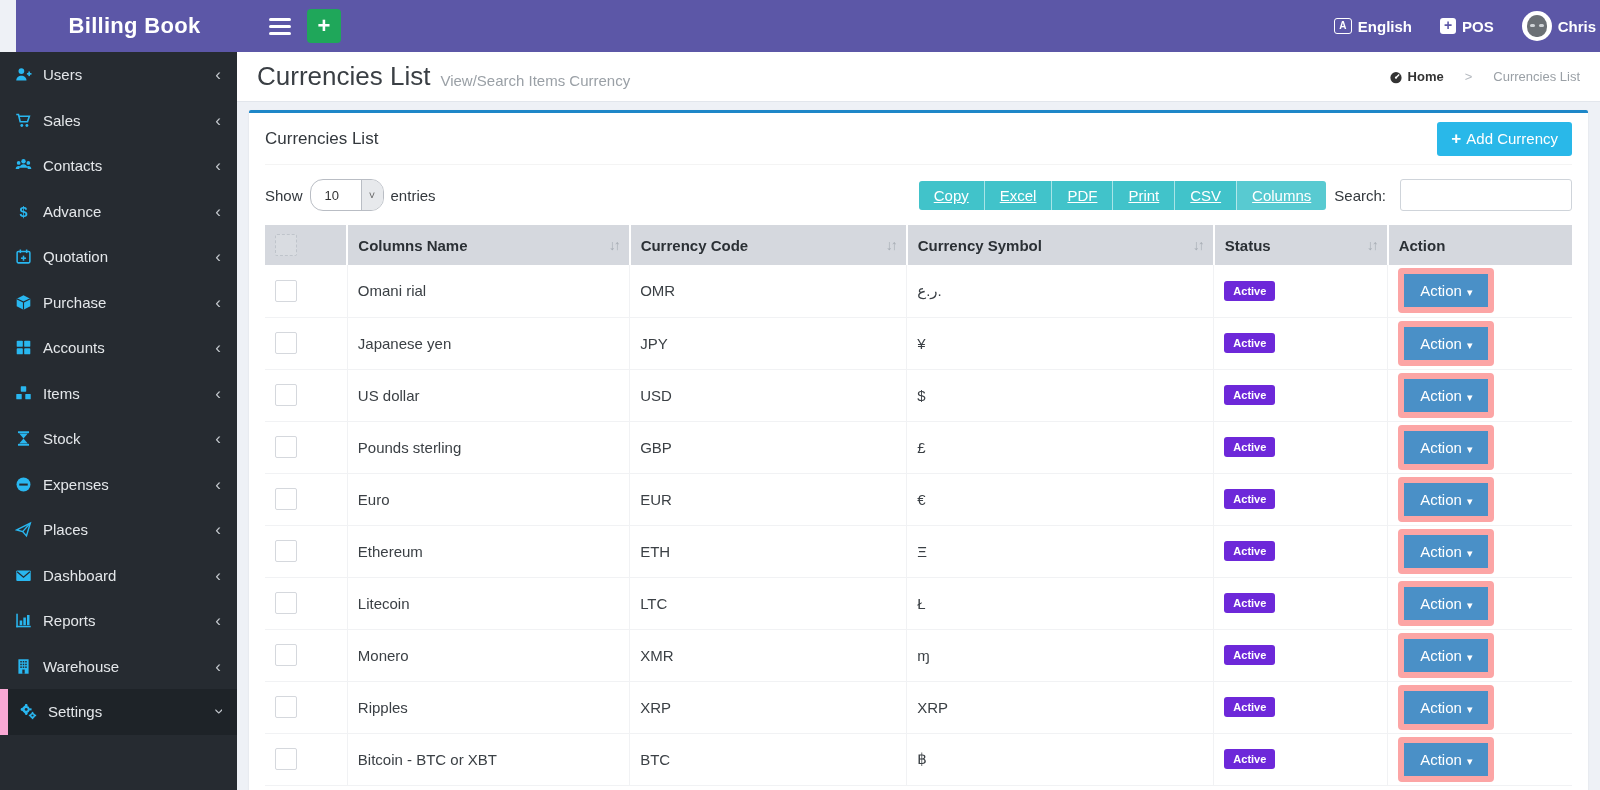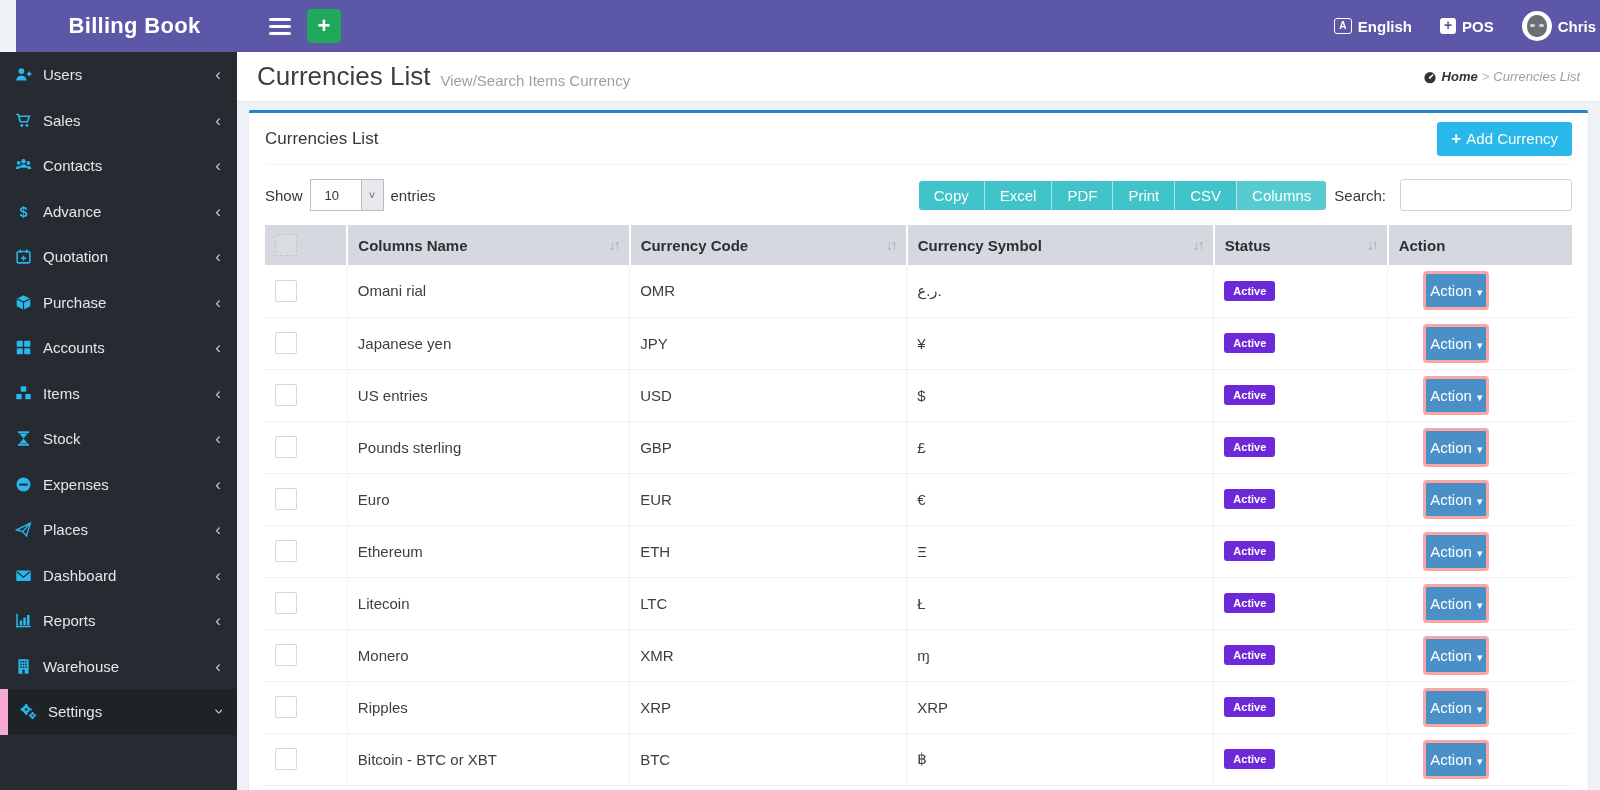--- a/index.html
+++ b/index.html
@@ -35,71 +35,71 @@
   .side-item .ic svg { width:17px; height:17px; }
   .side-item .chev { margin-left:auto; color:#c3c8cd; font-size:17px; line-height:1; }
   .side-item .chev.down { display:inline-block; transform:rotate(-90deg); }
   .side-item.active { background:#1e2328; border-left:8px solid #f9a8d4; padding-left:12px; }
 
   
   .page-header { position:absolute; top:52px; left:237px; width:1363px; height:50px;
     background:#fff; border-bottom:1px solid #e2e6ec; display:flex; align-items:center; padding:0 20px; }
   .pg-title { font-size:26px; color:#3a3f44; }
   .pg-sub { font-size:15px; color:#9aa0a6; margin-left:10px; padding-top:8px; }
-  .breadcrumb { margin-left:auto; display:flex; align-items:center; gap:4px; font-size:13px;font-style:italic; }
+  .breadcrumb { margin-left:auto; display:flex; align-items:center; gap:21px; font-size:13px; }
   .breadcrumb .home { color:#333; font-weight:bold; display:flex; align-items:center; gap:5px; cursor:pointer; }
   .breadcrumb .home svg { width:14px; height:14px; color:#333; }
   .breadcrumb .sep { color:#b4b9bf; }
   .breadcrumb .cur { color:#9aa0a6; }
 
   
   .content { position:absolute; top:102px; left:237px; width:1363px; height:688px;
     background:#eef1f6; padding:8px 12px; }
   .card { background:#fff; border-top:3px solid #1e87c8; border-radius:2px;
     box-shadow:0 1px 2px rgba(0,0,0,.10); padding:0 16px 16px; }
   .card-head { display:flex; align-items:center; justify-content:space-between;
     height:52px; border-bottom:1px solid #f4f4f4; }
   .card-title { font-size:17px; color:#33383d; }
   .add-btn { background:#29b8e9; color:#fff; border:none; border-radius:3px; height:34px;
     padding:0 14px; font-size:15px; cursor:pointer; display:flex; align-items:center; gap:5px; }
   .add-btn b { font-size:17px; }
 
   
   .toolbar { display:flex; align-items:center; margin-top:14px; font-size:15px; color:#33383d; }
   .show-group { display:flex; align-items:center; gap:7px; }
-  .pagesize { display:flex; width:74px; height:32px; border:1px solid #b9bdc4; border-radius:0;
+  .pagesize { display:flex; width:74px; height:32px; border:1px solid #b9bdc4; border-radius:13px;
     background:#fff; cursor:pointer; overflow:hidden;justify-content:flex-end; }
   .pagesize .val { flex:1; font-size:13px; display:flex; align-items:center; padding-left:14px; color:#333; }
   .pagesize .arrow { width:22px; background:#e7e9ec; border-left:1px solid #b9bdc4;
     display:flex; align-items:center; justify-content:center; color:#666; font-size:11px; }
   .export-group { margin-left:auto; display:flex; }
   .exp-btn { background:#41c3ca; color:#fff; border:none; font-size:15px; padding:6px 15px;
-    cursor:pointer; border-left:1px solid rgba(255,255,255,.55); }
+    cursor:pointer; border-left:1px solid rgba(255,255,255,.55);text-decoration:underline; }
   .exp-btn:first-child { border-left:none; border-radius:3px 0 0 3px; }
   .exp-btn:last-child { border-radius:0 3px 3px 0; background:#58cad1; }
   .search-group { display:flex; align-items:center; gap:14px; margin-left:8px; }
   .search-input { width:172px; height:32px; border:1px solid #cfd4da; border-radius:3px; padding:0 8px; font-size:14px; }
 
   
   table { width:100%; border-collapse:collapse; margin-top:14px; table-layout:fixed; }
   thead th { background:#d5d8de; color:#2b3035; font-size:15px; text-align:left;
     padding:9px 10px; border-left:2px solid #fff; cursor:pointer; }
   thead th:first-child { border-left:none; }
   th .th-inner { display:flex; align-items:center; }
   th .sort { margin-left:auto; color:#a7adb5; font-size:14px; letter-spacing:-2px; font-weight:normal; }
   tbody td { background:#fff; font-size:15px; color:#3b4045; padding:0 10px; height:52px;
     border-bottom:1px solid #f1f2f4; border-left:1px solid #f1f2f4; vertical-align:middle; }
   tbody td:first-child { border-left:none; }
   .cb { display:inline-block; width:22px; height:22px; background:#fff; border:1px solid #d5d8dd;
     border-radius:2px; cursor:pointer; vertical-align:middle; }
   .cb.head { background:#d9dce1; border:1px dashed #bfc4cb; }
   .badge { display:inline-block; background:#6d28d9; color:#fff; font-size:11px; font-weight:bold;
     padding:4px 9px; border-radius:3px; }
-  .action-btn { background:#4a90c7; color:#fff; border:3px solid #fca5a5; border-radius:4px;
-    font-size:15px; padding:8px 4px; cursor:pointer;margin-left:25px; }
+  .action-btn { background:#4a90c7; color:#fff; border:6px solid #fca5a5; border-radius:4px;
+    font-size:15px; padding:8px 16px; cursor:pointer; }
   .action-btn .caret { font-size:11px; margin-left:5px; }
 
   col.c-cb{width:6.3%} col.c-name{width:21.6%} col.c-code{width:21.2%}
   col.c-sym{width:23.5%} col.c-status{width:13.3%} col.c-action{width:14.1%}
 </style>
 </head>
 <body>
 
 <header class="navbar">
   <div class="brand">Billing Book</div>
@@ -428,21 +428,21 @@
           <tr>
             <td><span class="cb"></span></td>
             <td>Japanese yen</td>
             <td>JPY</td>
             <td>¥</td>
             <td><span class="badge">Active</span></td>
             <td><button class="action-btn"><span>Action</span><span class="caret">▾</span></button></td>
           </tr>
           <tr>
             <td><span class="cb"></span></td>
-            <td>US entries</td>
+            <td>US dollar</td>
             <td>USD</td>
             <td>$</td>
             <td><span class="badge">Active</span></td>
             <td><button class="action-btn"><span>Action</span><span class="caret">▾</span></button></td>
           </tr>
           <tr>
             <td><span class="cb"></span></td>
             <td>Pounds sterling</td>
             <td>GBP</td>
             <td>£</td>

